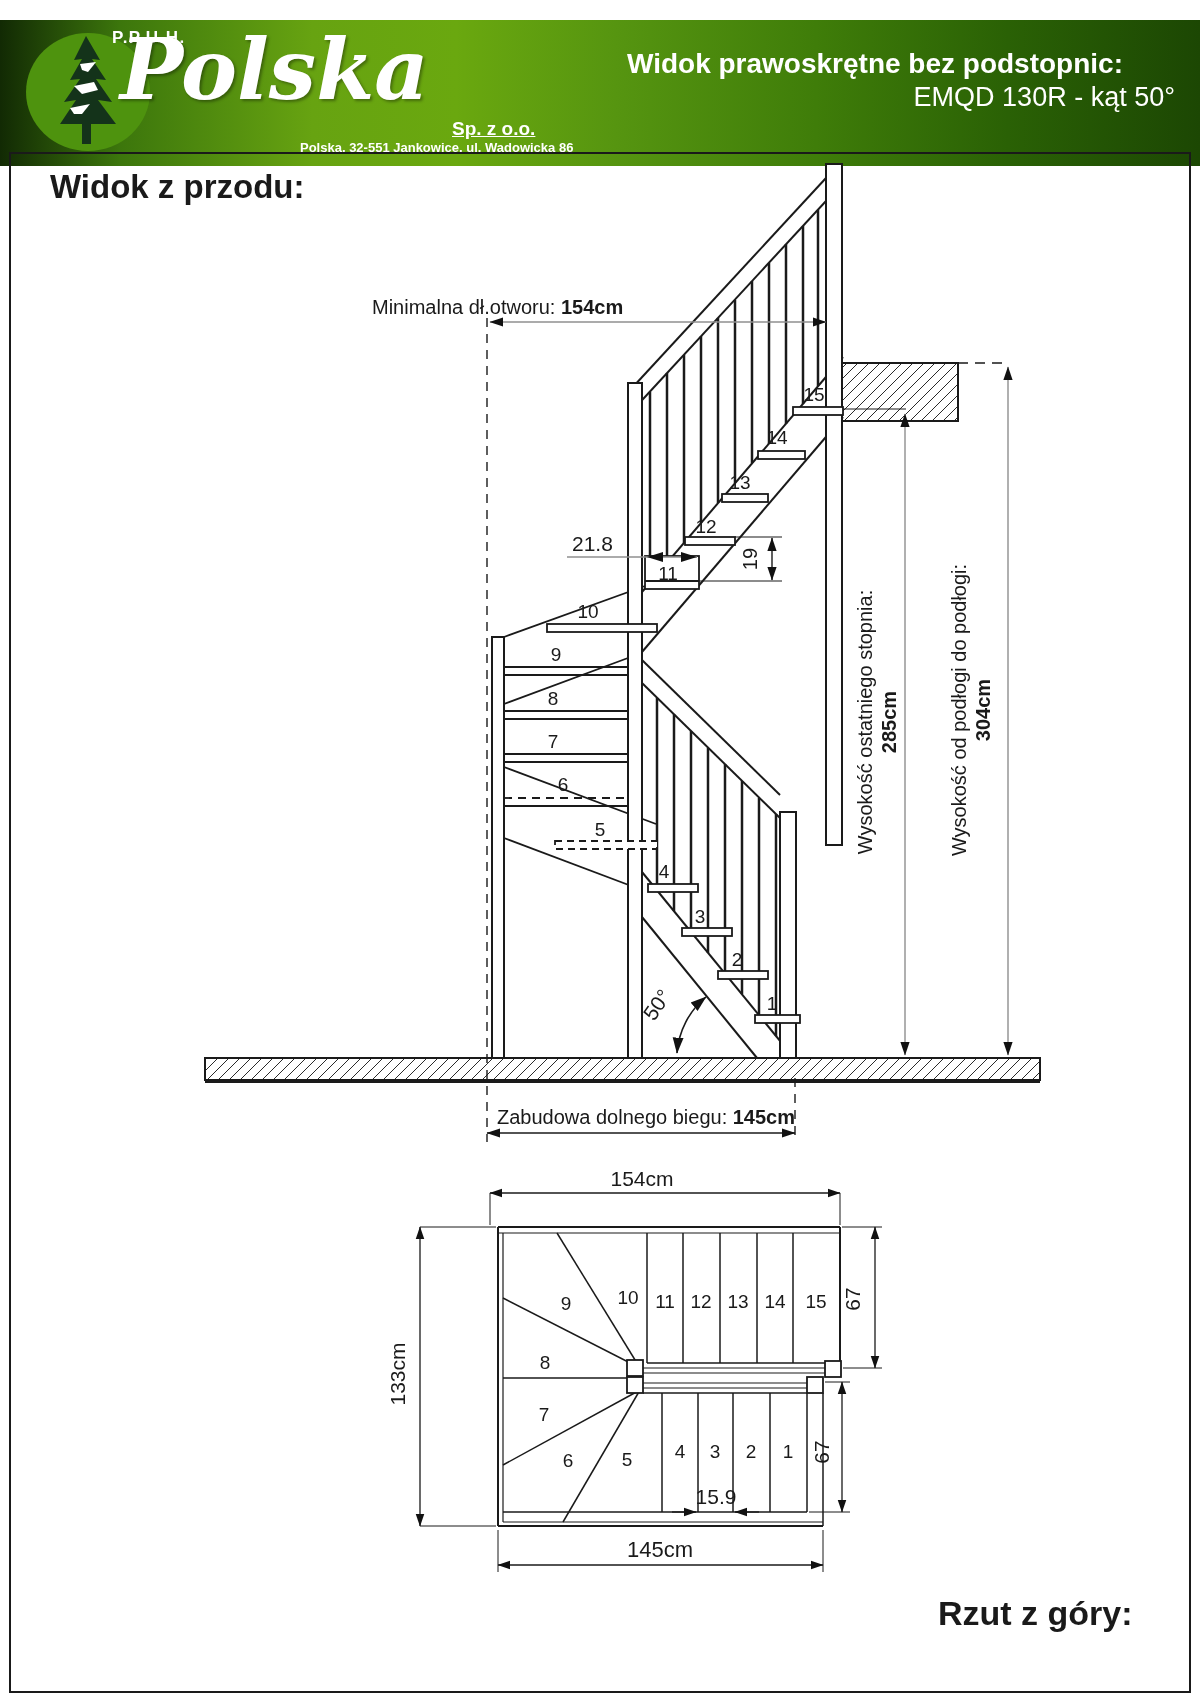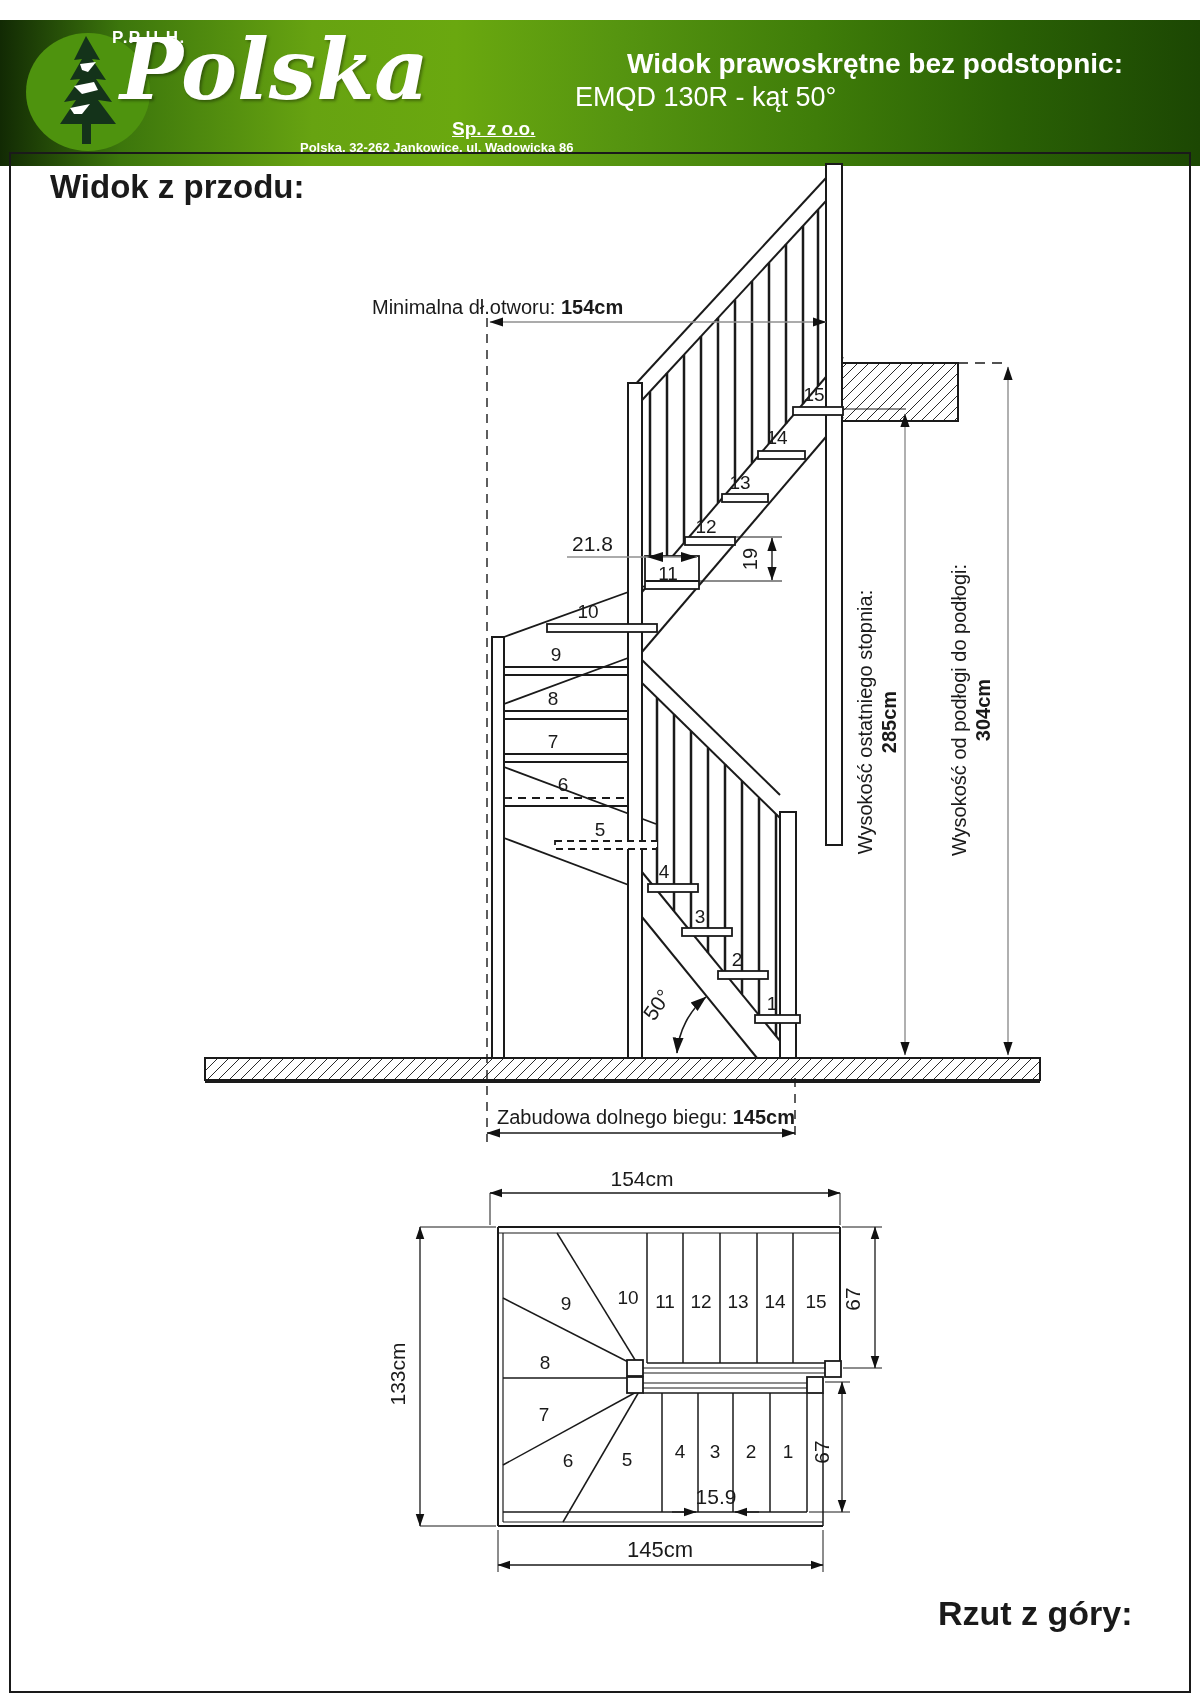--- a/index.html
+++ b/index.html
@@ -5,42 +5,42 @@
   html,body{margin:0;padding:0;background:#ffffff;}
   .page{position:relative;width:1200px;height:1697px;background:#fff;font-family:"Liberation Sans",sans-serif;overflow:hidden;}
   .header{position:absolute;left:0;top:0;width:1200px;height:146px;
     background:linear-gradient(90deg,#122a04 0%,#3c760c 10%,#67a311 26%,#6aa80f 38%,#559410 52%,#3f7d09 68%,#2a6105 84%,#1c4703 100%);margin-top:20px;}
   .header *{color:#fff;}
   .ppuh{position:absolute;left:112px;top:8px;font-size:17px;font-weight:bold;letter-spacing:1.5px;}
   .brand{position:absolute;left:120px;top:8px;font-family:"DejaVu Serif",serif;font-style:italic;font-weight:bold;font-size:84px;line-height:84px;text-shadow:2px 2px 3px rgba(0,0,0,0.35);}
   .spzoo{position:absolute;left:452px;top:98px;font-size:19px;font-weight:bold;text-decoration:underline;}
   .address{position:absolute;left:300px;top:120px;font-size:13px;font-weight:bold;}
   .htitle1{position:absolute;left:575px;top:28px;width:600px;text-align:center;font-size:28px;font-weight:bold;}
-  .htitle2{position:absolute;left:575px;top:62px;width:600px;text-align:left;font-size:27px;font-weight:normal;}
+  .htitle2{position:absolute;left:575px;top:62px;width:600px;text-align:right;font-size:27px;font-weight:normal;}
   .treebadge{position:absolute;left:24px;top:10px;}
   svg text{font-family:"Liberation Sans",sans-serif;fill:#1a1a1a;}
 </style>
 </head>
 <body>
 
 <div class="page">
 
   <div class="header">
     <svg class="treebadge" width="128" height="126" viewBox="0 0 128 126">
       <ellipse cx="64" cy="62" rx="62" ry="59" fill="#4e930e"></ellipse>
       <rect x="58" y="92" width="9" height="22" fill="#14331a"></rect>
       <polygon fill="#14331a" points="62,6 76,30 68,29 82,50 72,49 88,72 74,70 92,94 36,94 52,70 40,72 56,49 46,50 58,29 50,30"></polygon>
       <polygon fill="#ffffff" points="56,34 72,32 64,42 58,40"></polygon>
       <polygon fill="#ffffff" points="50,56 70,52 74,60 58,64"></polygon>
       <polygon fill="#ffffff" points="46,78 66,74 58,84 50,84"></polygon>
     </svg>
     <div class="ppuh">P.P.U.H.</div>
     <div class="brand">Polska</div>
     <div class="spzoo">Sp. z o.o.</div>
-    <div class="address">Polska, 32-262 Jankowice, ul. Wadowicka 86</div>
+    <div class="address">Polska, 32-551 Jankowice, ul. Wadowicka 86</div>
     <div class="htitle1">Widok prawoskrętne bez podstopnic:</div>
     <div class="htitle2">EMQD 130R - kąt 50°</div>
   </div>
 
   <svg width="1200" height="1551" viewBox="0 146 1200 1551" style="position:absolute;left:0;top:146px;">
     <defs>
       <pattern id="hatch" width="11" height="11" patternUnits="userSpaceOnUse">
         <path d="M-1,12 L12,-1" stroke="#2a2a2a" stroke-width="1"></path>
       </pattern>
       <marker id="ma" viewBox="0 0 10 10" refX="9.6" refY="5" markerWidth="10" markerHeight="10" orient="auto-start-reverse">

